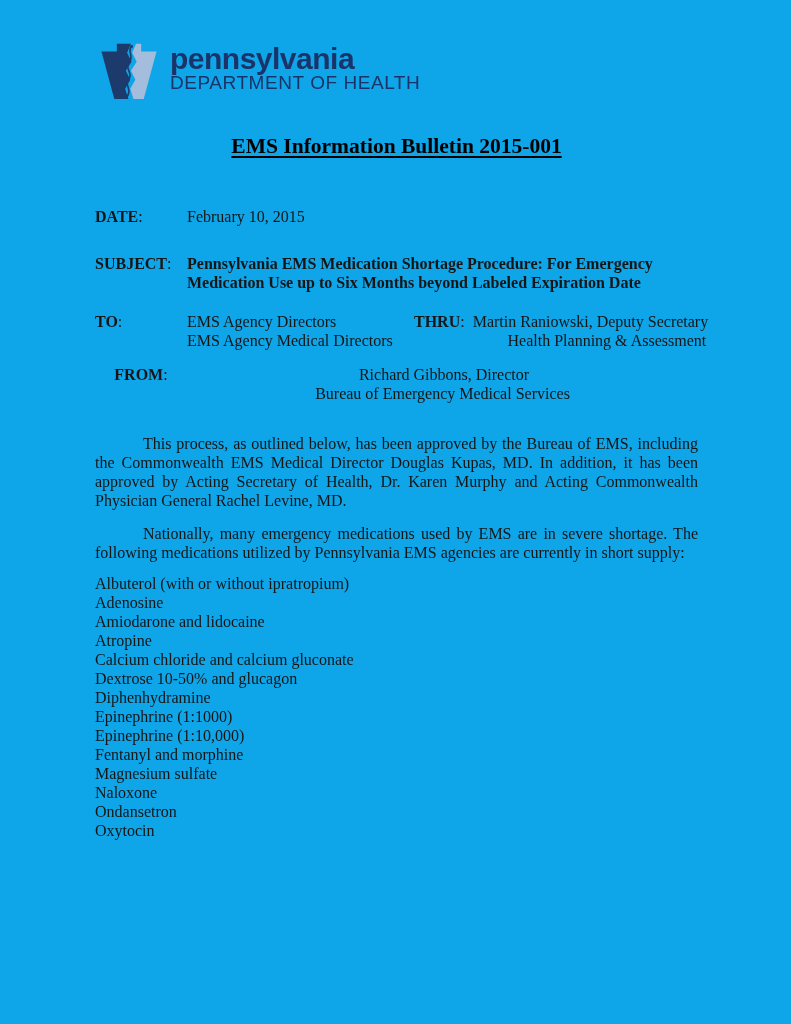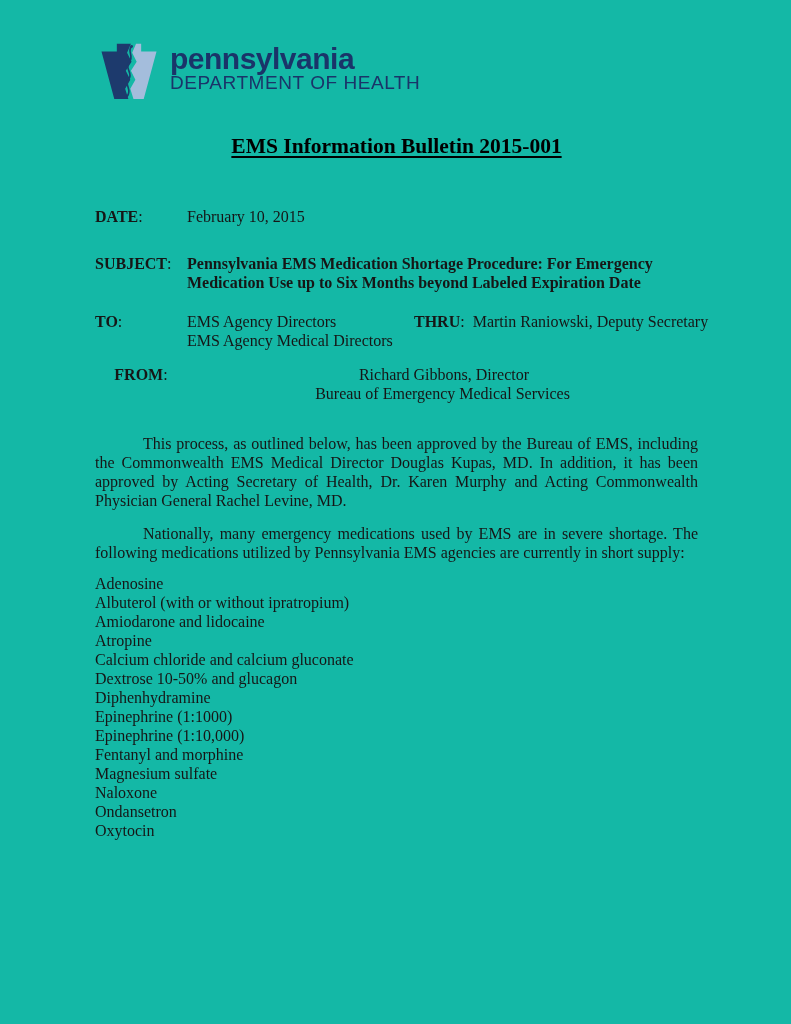--- a/index.html
+++ b/index.html
@@ -1,17 +1,17 @@
 <!DOCTYPE html>
 <html><head>
 <meta charset="utf-8">
 <style>
   html,body{margin:0;padding:0;background:#e8e8e8;}
   .page{
-    width:791px;height:1024px;background:#14b8a6;margin:0 auto;
+    width:791px;height:1024px;background:#0ea5e9;margin:0 auto;
     box-sizing:border-box;padding:38px 93px 0 95px;position:relative;
     font-family:"Liberation Serif","DejaVu Serif",serif;
     font-size:16px;line-height:19px;color:#161616;
   }
   
   .logo-row{display:flex;align-items:flex-start;gap:9px;height:70px;margin-left:2px;}
   .keystone{width:64px;height:68px;flex:0 0 auto;}
   .logo-text{display:flex;flex-direction:column;justify-content:flex-start;padding-top:6px;}
   .brand{
     font-family:"Liberation Sans","DejaVu Sans",sans-serif;
@@ -79,39 +79,40 @@
     </div>
 
     <div class="to-grid">
       <div class="meta-label"><span>TO</span><span class="colon">:</span></div>
       <div>
         <div>EMS Agency Directors</div>
         <div>EMS Agency Medical Directors</div>
       </div>
       <div>
         <div class="thru-line1"><span class="meta-label"><span>THRU</span><span class="colon">:</span></span>&nbsp;&nbsp;<span>Martin Raniowski, Deputy Secretary</span></div>
+        <div class="thru-line2">Health Planning &amp; Assessment</div>
       </div>
     </div>
 
     <div class="meta-row from-row">
       <div class="meta-label"><span>FROM</span><span class="colon">:</span></div>
       <div>
         <div class="from-val">Richard Gibbons, Director</div>
         <div class="from-val2">Bureau of Emergency Medical Services</div>
       </div>
     </div>
 
   </div>
 
   <p class="para">This process, as outlined below, has been approved by the Bureau of EMS, including the Commonwealth EMS Medical Director Douglas Kupas, MD.  In addition, it has been approved by Acting Secretary of Health, Dr. Karen Murphy and Acting Commonwealth Physician General Rachel Levine, MD.</p>
   <p class="para second">Nationally, many emergency medications used by EMS are in severe shortage. The following medications utilized by Pennsylvania EMS agencies are currently in short supply:</p>
 
   <div class="med-list">
+    <div class="med-item">Albuterol (with or without ipratropium)</div>
     <div class="med-item">Adenosine</div>
-    <div class="med-item">Albuterol (with or without ipratropium)</div>
     <div class="med-item">Amiodarone and lidocaine</div>
     <div class="med-item">Atropine</div>
     <div class="med-item">Calcium chloride and calcium gluconate</div>
     <div class="med-item">Dextrose 10-50% and glucagon</div>
     <div class="med-item">Diphenhydramine</div>
     <div class="med-item">Epinephrine (1:1000)</div>
     <div class="med-item">Epinephrine (1:10,000)</div>
     <div class="med-item">Fentanyl and morphine</div>
     <div class="med-item">Magnesium sulfate</div>
     <div class="med-item">Naloxone</div>

